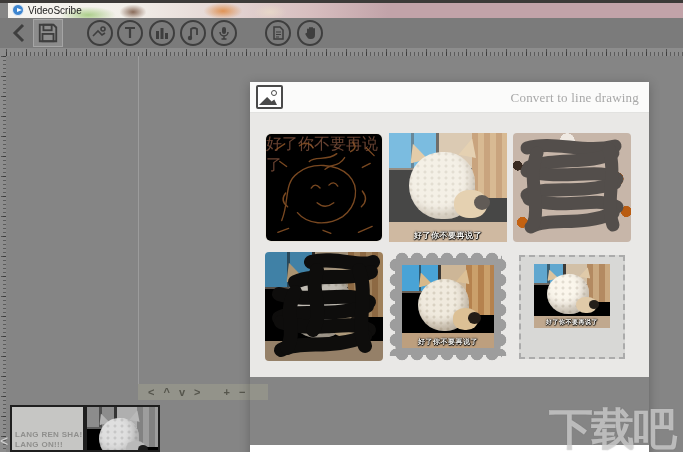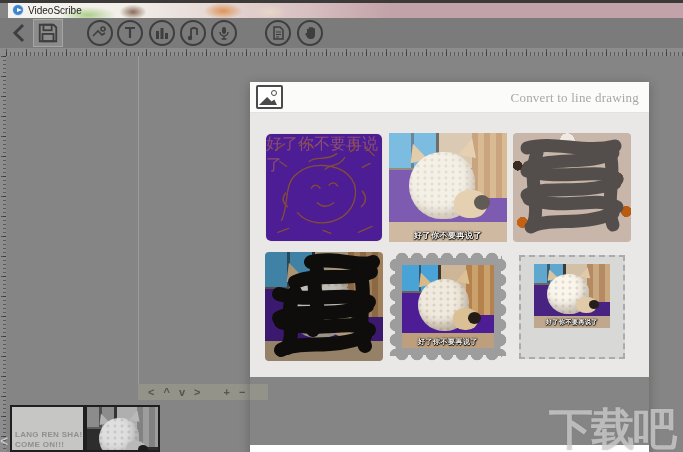--- a/index.html
+++ b/index.html
@@ -78,21 +78,21 @@
   .dlg-body { position:absolute; left:0; top:31px; width:100%; height:264px; background:#e9e8e6;
     padding:20px 14px 0 15px; display:grid; grid-template-columns:repeat(3,118px);
     grid-auto-rows:109px; column-gap:6px; row-gap:10px; }
   .dlg-footer { position:absolute; left:0; bottom:0; width:100%; height:40px; background:#ffffff; }
   .close-x { position:absolute; right:10px; top:7px; width:20px; height:20px; cursor:pointer; }
   .close-x svg { display:block; }
 
   .tile { position:relative; width:118px; height:109px; cursor:pointer; }
 
   
-  .ph { position:relative; width:118px; height:109px; background:#4c1d95; overflow:hidden; }
+  .ph { position:relative; width:118px; height:109px; background:#000000; overflow:hidden; }
   .ph .wall   { position:absolute; left:42%; right:0; top:0; height:32%; background:#cdb697; }
   .ph .window { position:absolute; left:0; top:0; width:42%; height:34%; background:#49a3d6;
     border-right:3px solid #3a3632; border-bottom:2px solid #6b6157;
     background-image:linear-gradient(90deg, transparent 46%, #2e5b74 46%, #2e5b74 54%, transparent 54%); }
   .ph .chair  { position:absolute; right:0; top:0; width:30%; height:60%;
     background:repeating-linear-gradient(90deg,#b5824e 0 6px,#caa06b 6px 12px); }
   .ph .floor  { position:absolute; left:0; right:0; bottom:0; height:18%; background:#bd9f7e; }
   .ph .ear-l  { position:absolute; left:16%; top:9%; width:15%; height:17%; background:#d8b98a;
     clip-path:polygon(40% 0,100% 100%,0 100%); transform:rotate(-14deg); }
   .ph .ear-r  { position:absolute; left:60%; top:5%; width:15%; height:17%; background:#dcc096;
@@ -247,21 +247,21 @@
     <span class="pan-glyph">v</span>
     <span class="pan-glyph">&gt;</span>
     <span class="pan-glyph sp">+</span>
     <span class="pan-glyph">−</span>
   </div>
 
   <span class="timeline-prev">&lt;</span>
   <div class="slide1">
     <div class="cap">
       <div>LANG REN SHA!!</div>
-      <div>COME ON!!!</div>
+      <div>LANG ON!!!</div>
     </div>
   </div>
   <div class="slide2">
     <div class="ph">
       <div class="wall"></div>
         <div class="window"></div>
         <div class="chair"></div>
       <div class="ear-l"></div>
         <div class="ear-r"></div>
         <div class="hat"></div>

